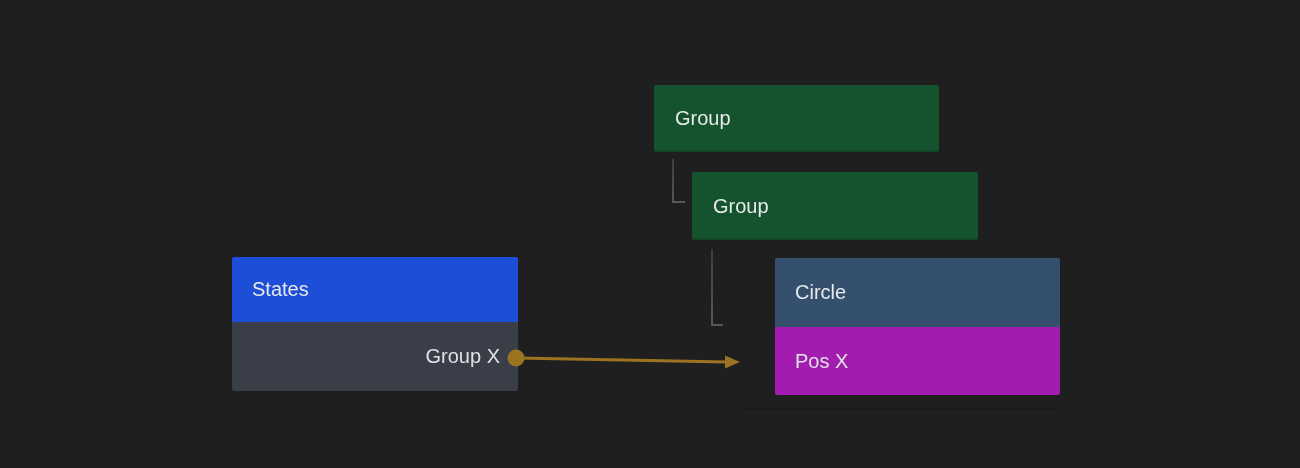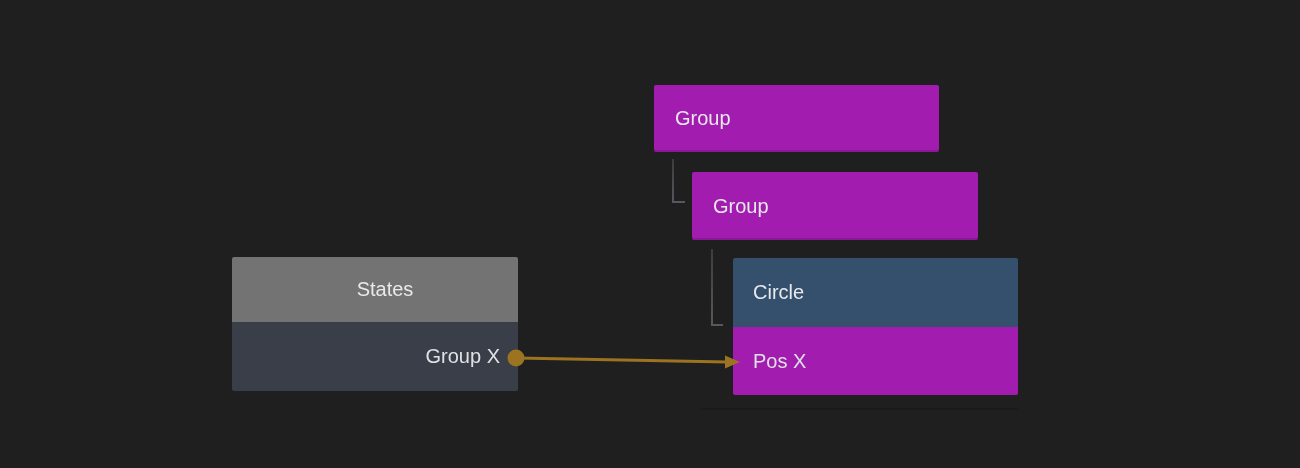--- a/index.html
+++ b/index.html
@@ -15,21 +15,21 @@
     font-family: "Liberation Sans", sans-serif;
     overflow: hidden;
   }
   .node {
     position: absolute;
     border-radius: 2px;
     color: #e7e9eb;
     font-size: 20px;
     box-shadow: inset 0 -2px 0 rgba(0,0,0,0.14);
   }
-  .group-node { background: #a21caf; }
+  .group-node { background: #14532d; }
   .title-row {
     display: flex;
     align-items: center;
     height: 100%;
     padding-left: 21px;
     box-sizing: border-box;
   }
   .node-header {
     display: flex;
     align-items: center;
@@ -38,21 +38,21 @@
   }
   .node-row {
     display: flex;
     align-items: center;
     padding-left: 20px;
     box-sizing: border-box;
     color: #dfe2e5;
   }
   .circle-node .node-header { background: #35506c; border-radius: 2px 2px 0 0; }
   .circle-node .node-row    { background: #a21caf; border-radius: 0 0 2px 2px; }
-  .states-node .node-header { background: #737373; border-radius: 2px 2px 0 0; justify-content: center; }
+  .states-node .node-header { background: #1d4ed8; border-radius: 2px 2px 0 0; }
   .states-node .node-row {
     background: #3a3e49;
     border-radius: 0 0 2px 2px;
     justify-content: flex-end;
     padding-left: 0;
     padding-right: 18px;
   }
   .tree-line { position: absolute; background: #515459; }
   .tree-line.v { width: 2px; background: linear-gradient(#3b3d41, #56585d); }
   .tree-line.h { height: 2px; background: #56585d; }
@@ -79,21 +79,21 @@
       <span>Group</span>
     </div>
   </div>
 
   <div class="node group-node" style="left:692px; top:172px; width:286px; height:68px;">
     <div class="title-row">
       <span>Group</span>
     </div>
   </div>
 
-  <div class="node circle-node" style="left:700px; top:258px; width:285px; height:152px;padding-left:33px;">
+  <div class="node circle-node" style="left:742px; top:258px; width:285px; height:152px;padding-left:33px;">
     <div class="node-header" style="height:69px;">
       <span>Circle</span>
     </div>
     <div class="node-row" style="height:68px;">
       <span>Pos X</span>
     </div>
   </div>
 
   <div class="node states-node" style="left:232px; top:257px; width:286px; height:134px;">
     <div class="node-header" style="height:65px;">

